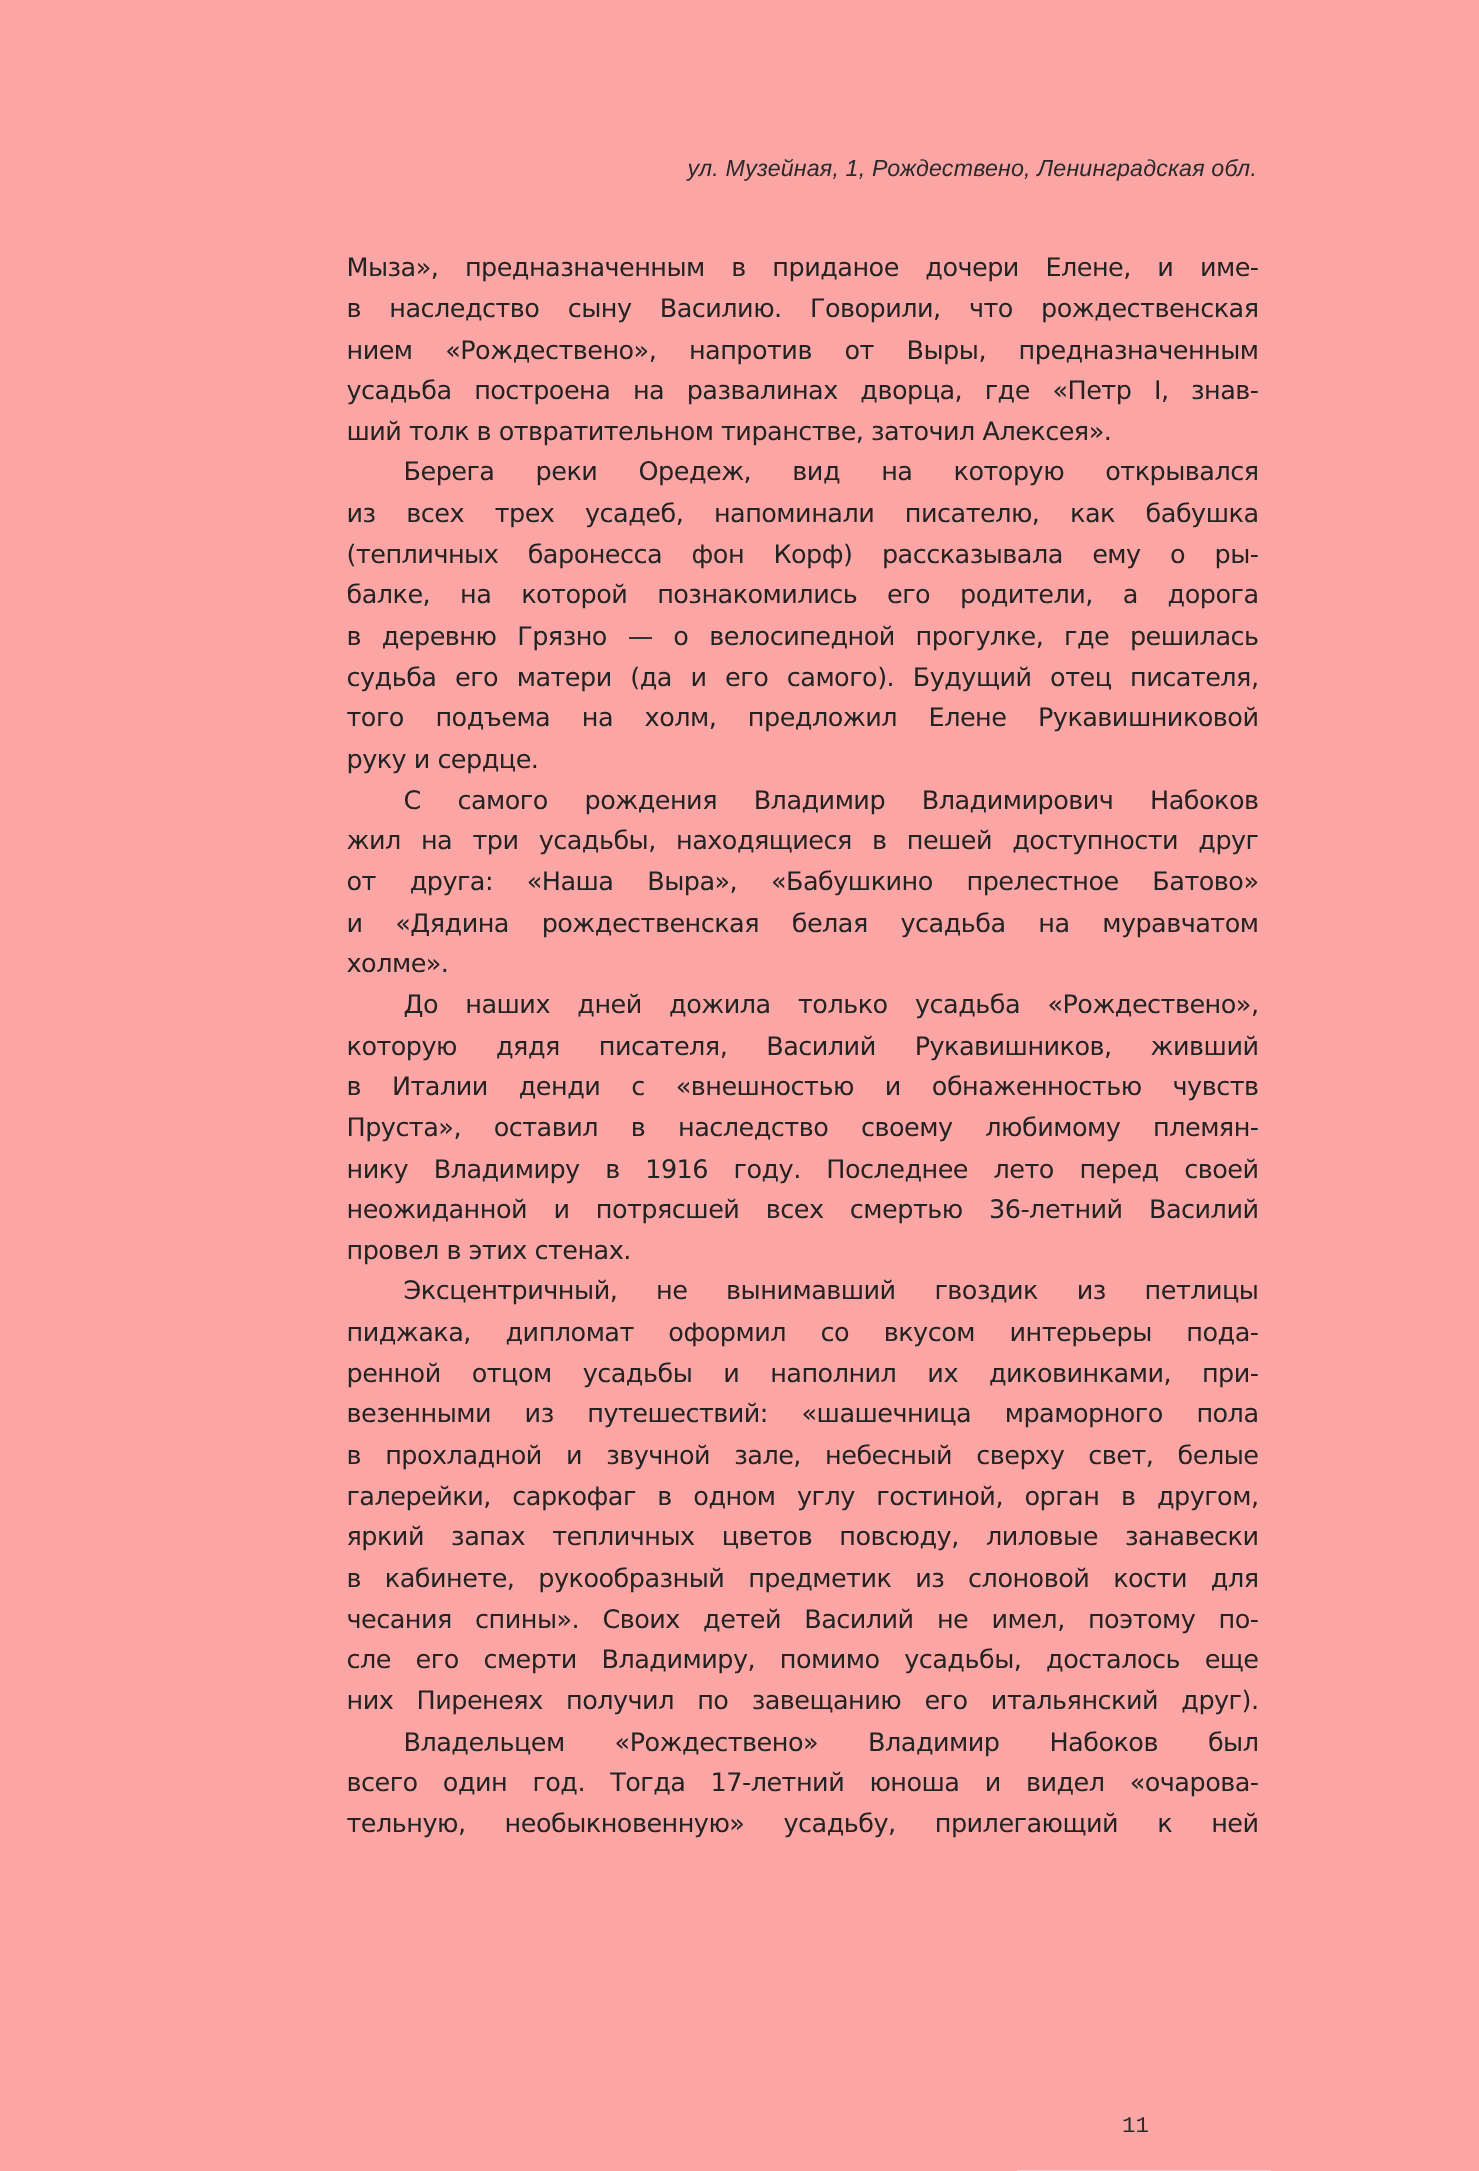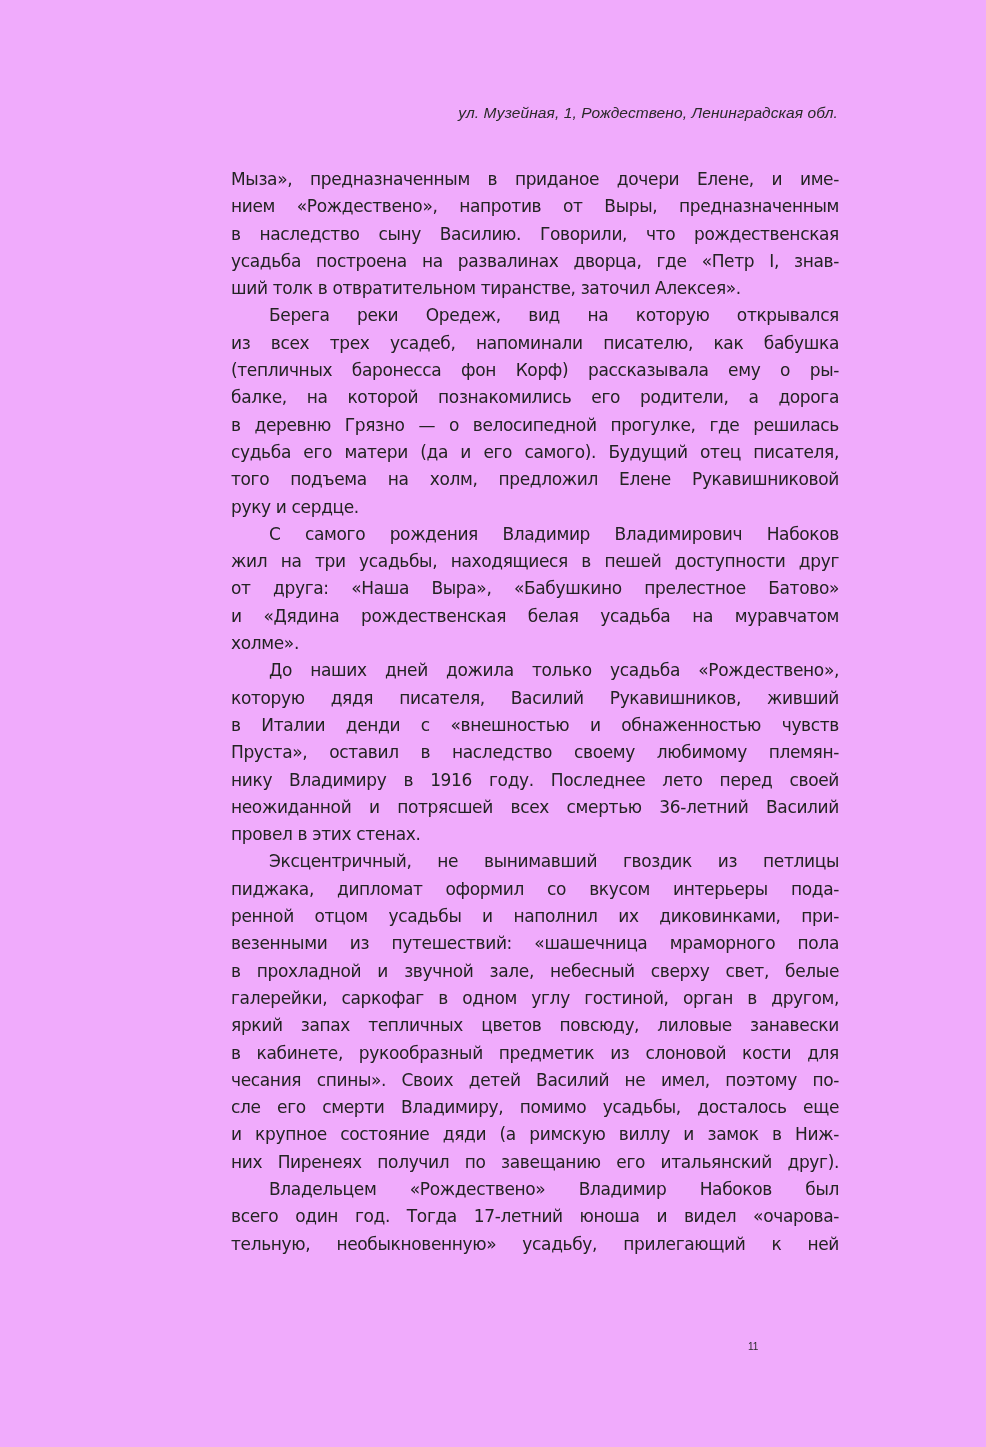--- a/index.html
+++ b/index.html
@@ -1,47 +1,47 @@
 <!DOCTYPE html>
 <html><head>
 <meta charset="utf-8">
 <style>
   html, body { margin: 0; padding: 0; background: #ffffff; }
   body { width: 986px; height: 1447px; position: relative; overflow: hidden; }
-  .page { position: absolute; left: 0; top: 0; width: 986px; height: 1447px; background: #f0abfc; }
+  .page { position: absolute; left: 0; top: 0; width: 986px; height: 1447px; background: #fca5a5; }
   .running-head {
     position: absolute; top: 104px; right: 148px;
     font-family: "Liberation Sans", sans-serif; font-style: italic;
     font-size: 15.5px; color: #2a2a2a; letter-spacing: 0.1px; white-space: nowrap;
   }
   .body-text {
     position: absolute; left: 231px; top: 166px; width: 608px;
     font-family: "DejaVu Sans", sans-serif; font-size: 17px;
     line-height: 27.3px; color: #232323; letter-spacing: -0.35px;
   }
   .line { display: block; white-space: nowrap; text-align: justify; text-align-last: justify; height: 27.3px; overflow: visible; }
   .line.last { text-align-last: left; }
   .line.indent { padding-left: 38px; }
   .folio {
-    position: absolute; top: 1341px; left: 748px;
-    font-family: Liberation Sans, sans-serif; font-size: 10px; color: #2a2a2a;
+    position: absolute; top: 1409px; left: 748px;
+    font-family: Liberation Mono, monospace; font-size: 15px; color: #2a2a2a;
   }
 </style>
 </head>
 <body>
 
 <div class="page">
   <div class="running-head">ул. Музейная, 1, Рождествено, Ленинградская обл.</div>
 
   <div class="body-text">
 
     <div>
       <span class="line">Мыза», предназначенным в приданое дочери Елене, и име-</span>
+      <span class="line">в наследство сыну Василию. Говорили, что рождественская</span>
       <span class="line">нием «Рождествено», напротив от Выры, предназначенным</span>
-      <span class="line">в наследство сыну Василию. Говорили, что рождественская</span>
       <span class="line">усадьба построена на развалинах дворца, где «Петр I, знав-</span>
       <span class="line last">ший толк в отвратительном тиранстве, заточил Алексея».</span>
     </div>
 
     <div>
       <span class="line indent">Берега реки Оредеж, вид на которую открывался</span>
       <span class="line">из всех трех усадеб, напоминали писателю, как бабушка</span>
       <span class="line">(тепличных баронесса фон Корф) рассказывала ему о ры-</span>
       <span class="line">балке, на которой познакомились его родители, а дорога</span>
       <span class="line">в деревню Грязно — о велосипедной прогулке, где решилась</span>
@@ -72,21 +72,20 @@
       <span class="line indent">Эксцентричный, не вынимавший гвоздик из петлицы</span>
       <span class="line">пиджака, дипломат оформил со вкусом интерьеры пода-</span>
       <span class="line">ренной отцом усадьбы и наполнил их диковинками, при-</span>
       <span class="line">везенными из путешествий: «шашечница мраморного пола</span>
       <span class="line">в прохладной и звучной зале, небесный сверху свет, белые</span>
       <span class="line">галерейки, саркофаг в одном углу гостиной, орган в другом,</span>
       <span class="line">яркий запах тепличных цветов повсюду, лиловые занавески</span>
       <span class="line">в кабинете, рукообразный предметик из слоновой кости для</span>
       <span class="line">чесания спины». Своих детей Василий не имел, поэтому по-</span>
       <span class="line">сле его смерти Владимиру, помимо усадьбы, досталось еще</span>
-      <span class="line">и крупное состояние дяди (а римскую виллу и замок в Ниж-</span>
       <span class="line">них Пиренеях получил по завещанию его итальянский друг).</span>
     </div>
 
     <div>
       <span class="line indent">Владельцем «Рождествено» Владимир Набоков был</span>
       <span class="line">всего один год. Тогда 17-летний юноша и видел «очарова-</span>
       <span class="line">тельную, необыкновенную» усадьбу, прилегающий к ней</span>
     </div>
   </div>
 

